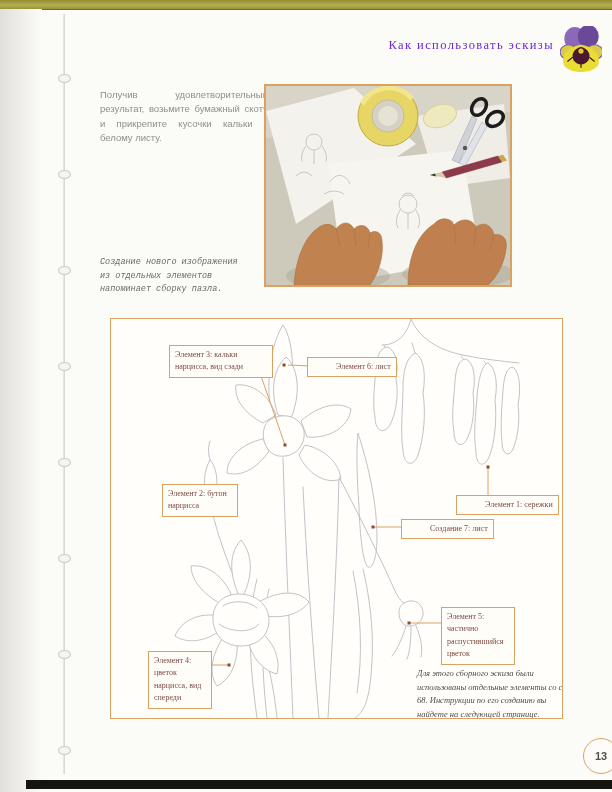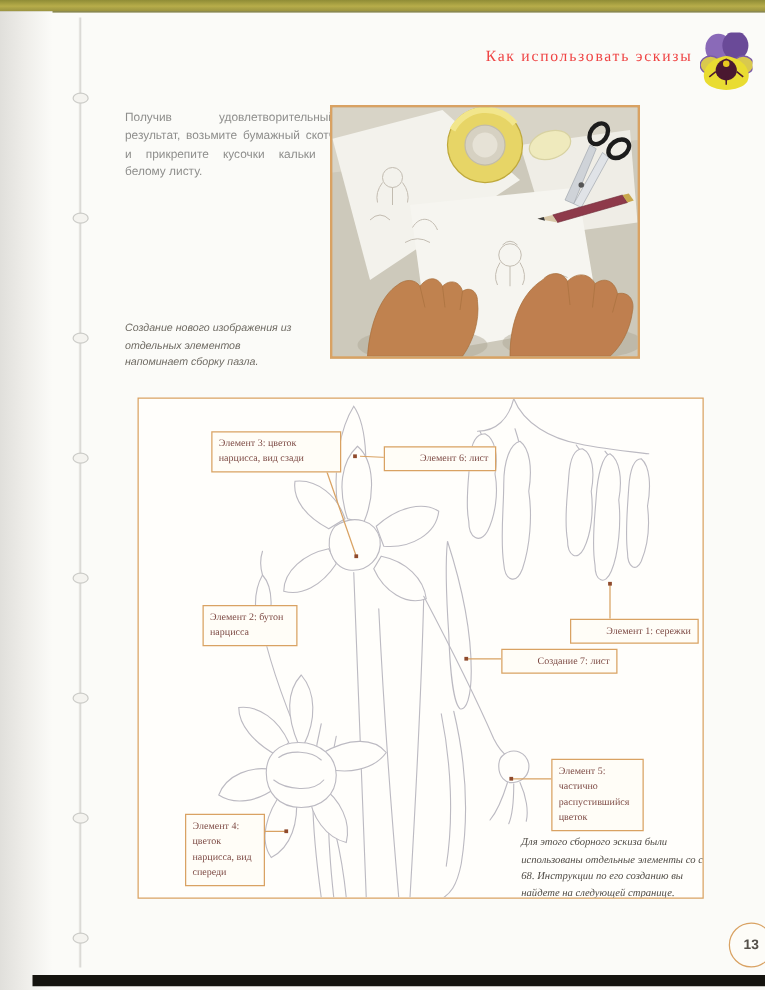--- a/index.html
+++ b/index.html
@@ -11,26 +11,26 @@
     background:linear-gradient(180deg,#8f8c36,#b7ad4a 55%,#9a9340);
     border-bottom:1px solid #6f6c28;}
   .left-edge{position:absolute;left:0;top:9px;width:42px;height:783px;
     background:linear-gradient(90deg,#e0dfdb 0%,#efeeea 50%,#fbfbf8 100%);}
   .binding-line{position:absolute;left:63px;top:14px;width:2px;height:760px;
     background:linear-gradient(90deg,#ecebE7,#d4d3cf);}
   .stitch{position:absolute;left:58px;width:11px;height:7px;border-radius:50%;
     background:#f4f3ef;border:1px solid #cbcbc7;}
   .page-title{position:absolute;top:38px;right:58px;
     font-family:"Liberation Serif",serif;font-size:12.5px;letter-spacing:1.4px;
-    color:#ef4444;}
+    color:#6d28d9;}
   .pansy{position:absolute;left:560px;top:26px;width:42px;height:48px;}
   .intro{position:absolute;left:100px;top:88px;width:168px;
     font-size:9.5px;line-height:1.5;color:#8e8e8c;text-align:justify;}
   .caption{position:absolute;left:100px;top:256px;width:144px;
-    font-family:Liberation Sans, sans-serif;font-style:italic;
+    font-family:Liberation Mono, monospace;font-style:italic;
     font-size:8.5px;line-height:1.6;color:#6e6a62;}
   .photo{position:absolute;left:264px;top:84px;width:244px;height:199px;
     border:2px solid #d9a263;background:#cdc9bb;}
   .frame{position:absolute;left:110px;top:318px;width:451px;height:399px;
     border:1px solid #d9a263;background:#fffefb;overflow:hidden;}
   .frame svg.layer{position:absolute;left:0;top:0;}
   .lbl{position:absolute;border:1px solid #d9a263;background:#fffdf7;
     color:#7d4a44;font-family:"Liberation Serif",serif;font-size:8px;
     line-height:1.55;padding:3px 5px;}
   .nowrap{white-space:nowrap;padding-left:28px;}
@@ -206,21 +206,21 @@
     <line class="lead" x1="91" y1="346" x2="118" y2="346"></line>
     <rect class="dot" x="172.5" y="124.5" width="3" height="3"></rect>
     <rect class="dot" x="171.5" y="44.5" width="3" height="3"></rect>
     <rect class="dot" x="96.5" y="187.5" width="3" height="3"></rect>
     <rect class="dot" x="375.5" y="146.5" width="3" height="3"></rect>
     <rect class="dot" x="260.5" y="206.5" width="3" height="3"></rect>
     <rect class="dot" x="296.5" y="302.5" width="3" height="3"></rect>
     <rect class="dot" x="116.5" y="344.5" width="3" height="3"></rect>
   </svg>
 
-  <div class="lbl" style="left:58px;top:26px;width:92px;">Элемент 3: цветок нарцисса, вид сзади</div>
+  <div class="lbl" style="left:58px;top:26px;width:92px;">Элемент 3: кальки нарцисса, вид сзади</div>
   <div class="lbl nowrap" style="left:196px;top:38px;">Элемент 6: лист</div>
   <div class="lbl" style="left:13px;top:165px;width:64px;margin-left:38px;">Элемент 2: бутон нарцисса</div>
   <div class="lbl nowrap" style="left:345px;top:176px;text-align:right;">Элемент 1: сережки</div>
   <div class="lbl nowrap" style="left:290px;top:200px;">Создание 7: лист</div>
   <div class="lbl" style="left:330px;top:288px;width:62px;">Элемент 5: частично распустившийся цветок</div>
   <div class="lbl" style="left:37px;top:332px;width:52px;">Элемент 4: цветок нарцисса, вид спереди</div>
 
   <div class="note">Для этого сборного эскиза были использованы отдельные элементы со с. 68. Инструкции по его созданию вы найдете на следующей странице.</div>
 </div>
 

